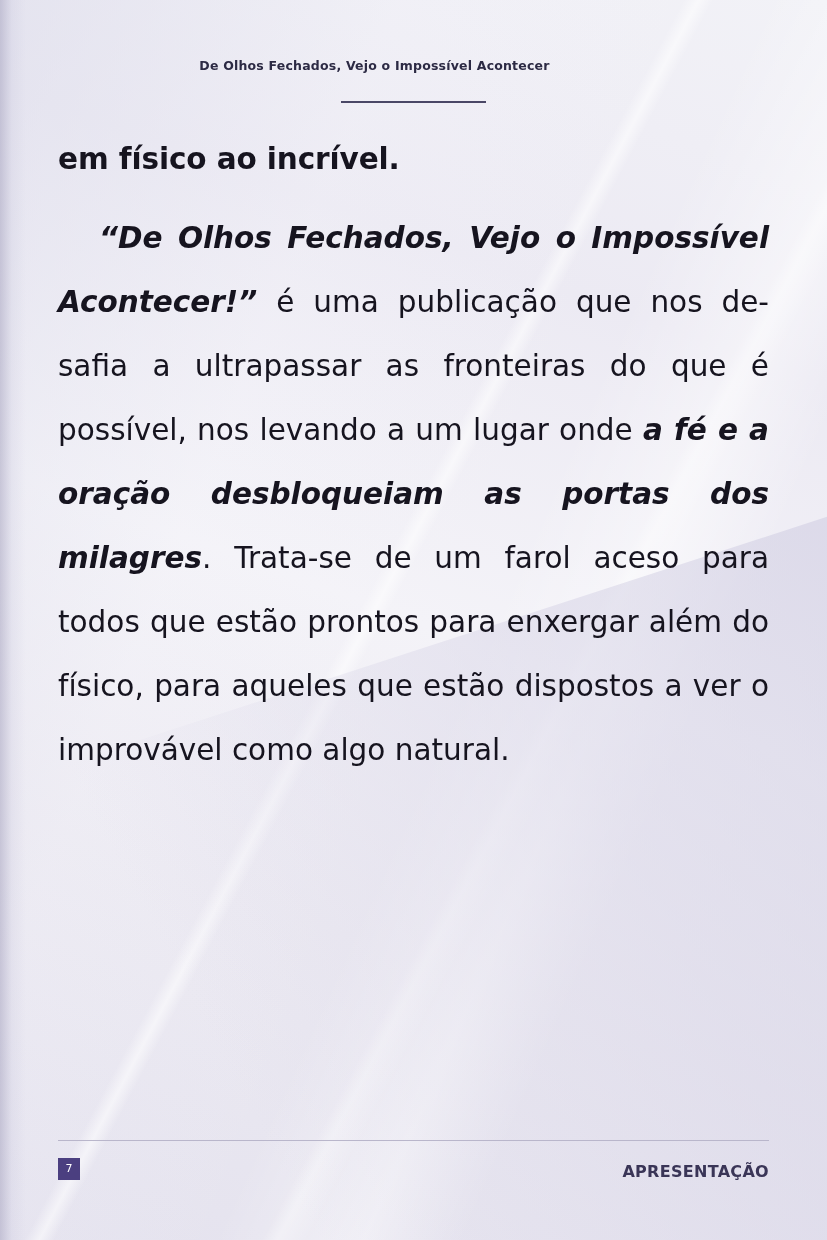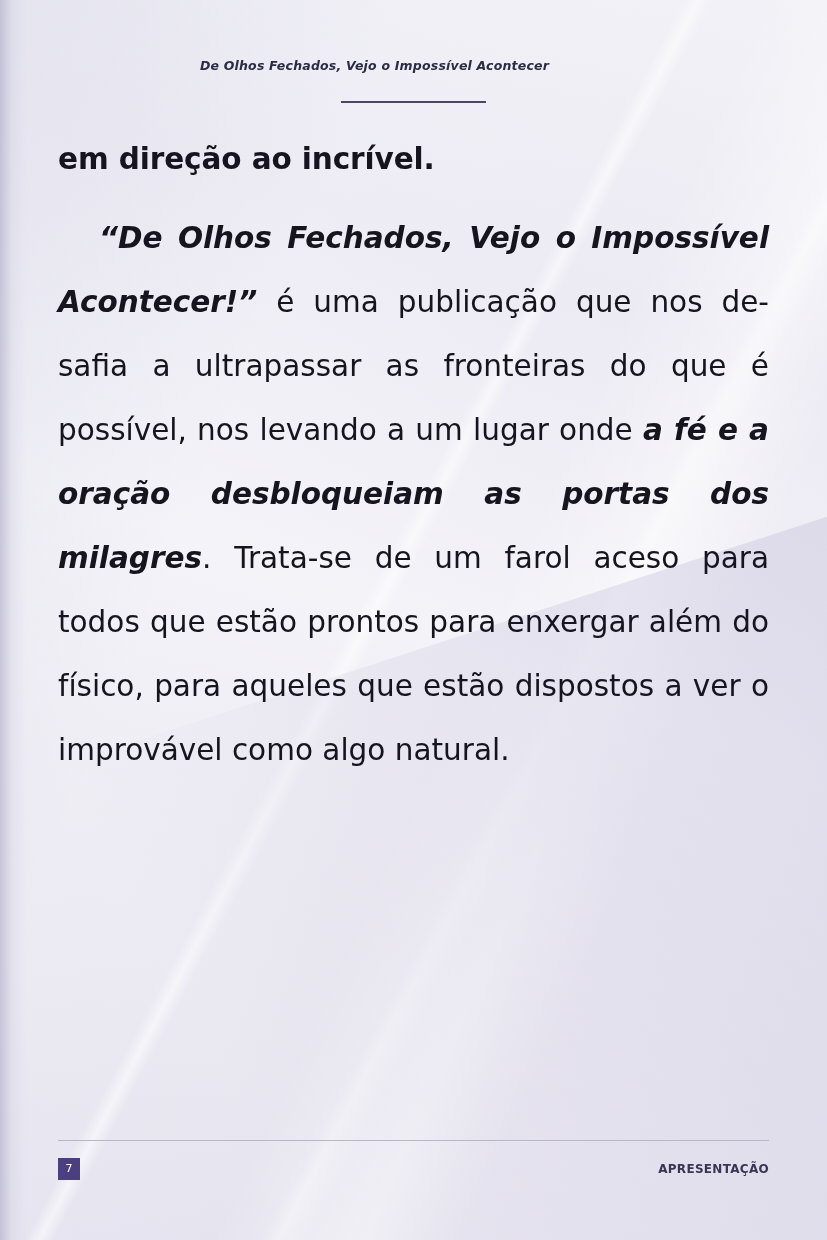--- a/index.html
+++ b/index.html
@@ -74,21 +74,20 @@
   .running-head {
     position: absolute;
     top: 58px;
     left: 0;
     width: 749px;
     text-align: center;
     font-size: 12.5px;
     letter-spacing: 0.2px;
     color: #2c2a44;
     font-weight: 600;
-    font-style: italic;
   }
   .head-rule {
     position: absolute;
     top: 101px;
     left: 341px;
     width: 145px;
     height: 1.5px;
     background: #4a4766;
   }
 
@@ -151,41 +150,41 @@
     color: #ffffff;
     font-size: 11px;
     line-height: 22px;
     text-align: center;
     font-weight: 500;
   }
   .footer-label {
     position: absolute;
     right: 58px;
     top: 1162px;
-    font-size: 12px;
+    font-size: 16px;
     letter-spacing: 0.3px;
     color: #3a3557;
     font-weight: 600;
   }
 </style>
 </head>
 <body>
 
 <div class="page">
   <div class="edge-shadow"></div>
 
   <div class="content">
 
     <div class="running-head">De Olhos Fechados, Vejo o Impossível Acontecer</div>
 
     <div class="head-rule"></div>
 
     <div class="body-text">
 
-      <p class="para p-heading p1">em direção ao incrível.</p>
+      <p class="para p-heading p1">em físico ao incrível.</p>
 
       <p class="para first-line-indent p2">
         <span class="quote-italic">“De Olhos Fechados, Vejo o Impossível Acontecer!”</span><span> é uma publicação que nos de-safia a ultrapassar as fronteiras do que é possível, nos levando a um lugar onde </span><span class="bold">a fé e a oração desbloqueiam as portas dos milagres</span><span>. Trata-se de um farol aceso para todos que estão prontos para enxergar além do físico, para aqueles que estão dispostos a ver o improvável como algo natural.</span>
       </p>
 
 
     </div>
 
     <div class="footer-rule"></div>
 

